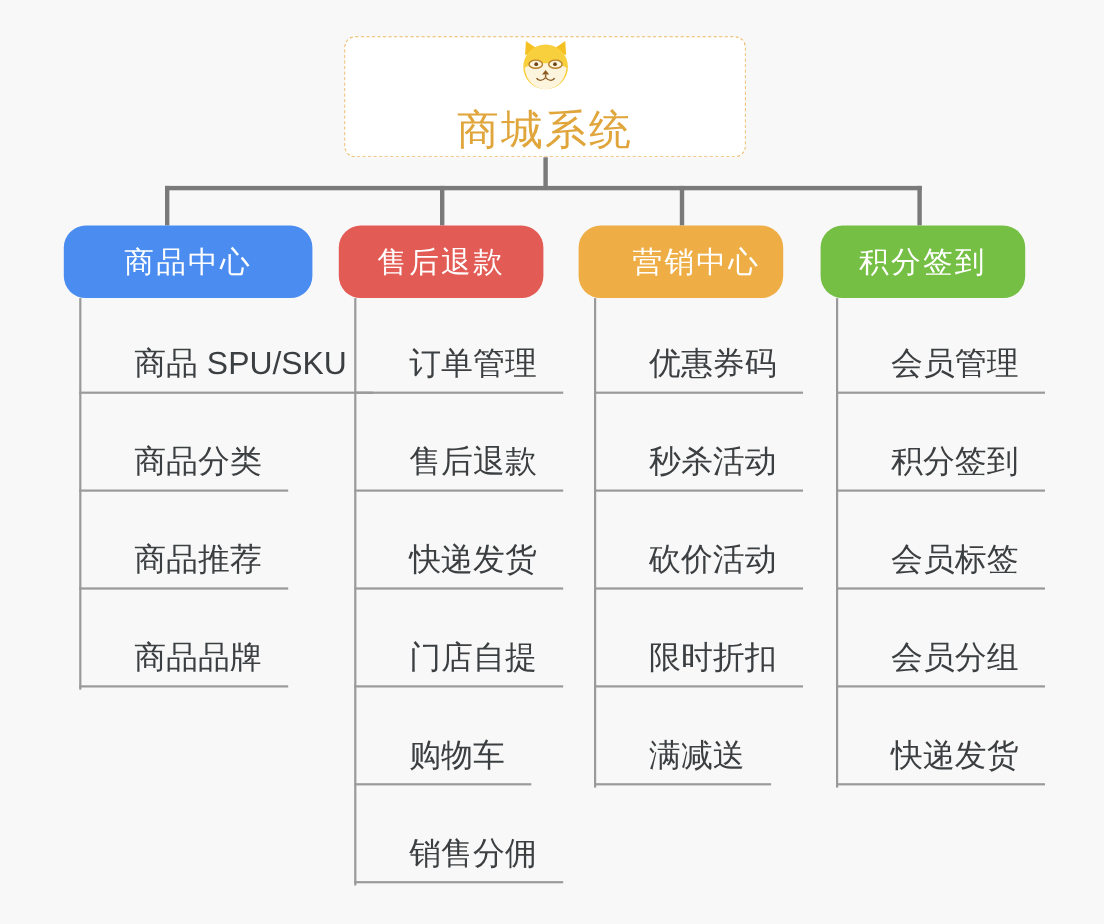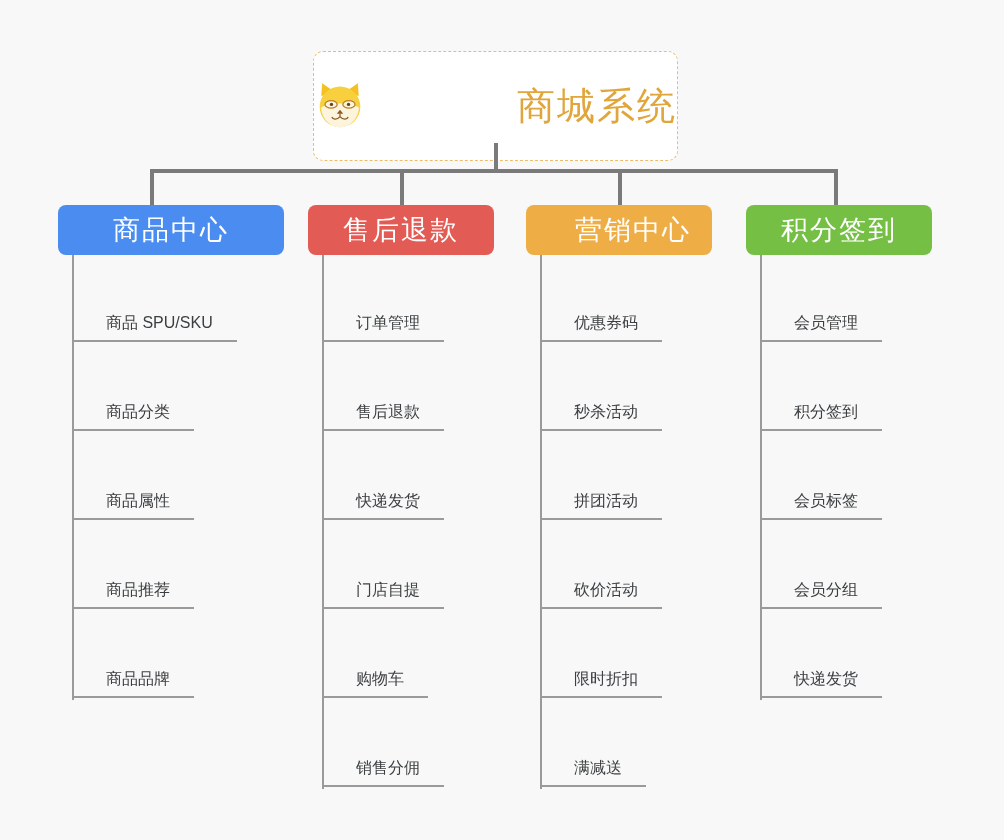--- a/index.html
+++ b/index.html
@@ -20,30 +20,31 @@
   #diagram {
     position: relative;
     width: 1004px;
     height: 840px;
   }
 
   
   .root-node {
     position: absolute;
     left: 313px;
-    top: 51px;
+    top: 33px;
     width: 365px;
     height: 110px;
     background: #ffffff;
     border: 1px dashed #edbc6a;
     border-radius: 10px;
     display: flex;
     align-items: center;
-    justify-content: space-between;
+    justify-content: flex-start;
     gap: 14px;
+    flex-direction: column;
   }
   .root-title {
     font-size: 38px;
     color: #e0a63c;
     letter-spacing: 2px;
     line-height: 1;
     white-space: nowrap;
   }
   .shiba-icon {
     width: 52px;
@@ -74,22 +75,22 @@
     width: 4px;
     height: 36px;
   }
 
   
   .column {
     position: absolute;
     top: 205px;
   }
   .cat-box {
-    height: 50px;
-    border-radius: 8px;
+    height: 66px;
+    border-radius: 20px;
     display: flex;
     align-items: center;
     justify-content: center;
     color: #ffffff;
     font-size: 27px;
     letter-spacing: 2px;
     white-space: nowrap;
   }
 
   
@@ -108,29 +109,29 @@
   }
   .leaf {
     position: relative;
     height: 89px;
     display: flex;
     align-items: flex-end;
     padding-left: 34px;
     padding-bottom: 2px;
   }
   .leaf-label {
-    font-size: 16px;
+    font-size: 29px;
     color: #3c3f41;
     line-height: 1.1;
     white-space: nowrap;
     border-bottom: 2px solid #9a9a9a;
     padding-bottom: 8px;
     padding-right: 24px;
     margin-left: -34px;
-    padding-left: 34px;
+    padding-left: 50px;
     display: block;
   }
 </style>
 </head>
 <body>
 
 <div id="diagram">
 
   <div class="root-node">
     <svg class="shiba-icon" viewBox="0 0 64 64" aria-hidden="true">
@@ -171,23 +172,20 @@
     </div>
     <div class="leaf-stack">
       <div class="trunk"></div>
       <div class="leaf">
           <span class="leaf-label">商品 SPU/SKU</span>
         </div>
       <div class="leaf">
           <span class="leaf-label">商品分类</span>
         </div>
       <div class="leaf">
-          <span class="leaf-label">商品属性</span>
-        </div>
-      <div class="leaf">
           <span class="leaf-label">商品推荐</span>
         </div>
       <div class="leaf">
           <span class="leaf-label">商品品牌</span>
         </div>
     </div>
   </div>
 
   <div class="column" style="left:308px; width:186px;">
     <div class="cat-box" style="background:#e35b55;">
@@ -222,23 +220,20 @@
     </div>
     <div class="leaf-stack">
       <div class="trunk"></div>
       <div class="leaf">
           <span class="leaf-label">优惠券码</span>
         </div>
       <div class="leaf">
           <span class="leaf-label">秒杀活动</span>
         </div>
       <div class="leaf">
-          <span class="leaf-label">拼团活动</span>
-        </div>
-      <div class="leaf">
           <span class="leaf-label">砍价活动</span>
         </div>
       <div class="leaf">
           <span class="leaf-label">限时折扣</span>
         </div>
       <div class="leaf">
           <span class="leaf-label">满减送</span>
         </div>
     </div>
   </div>

